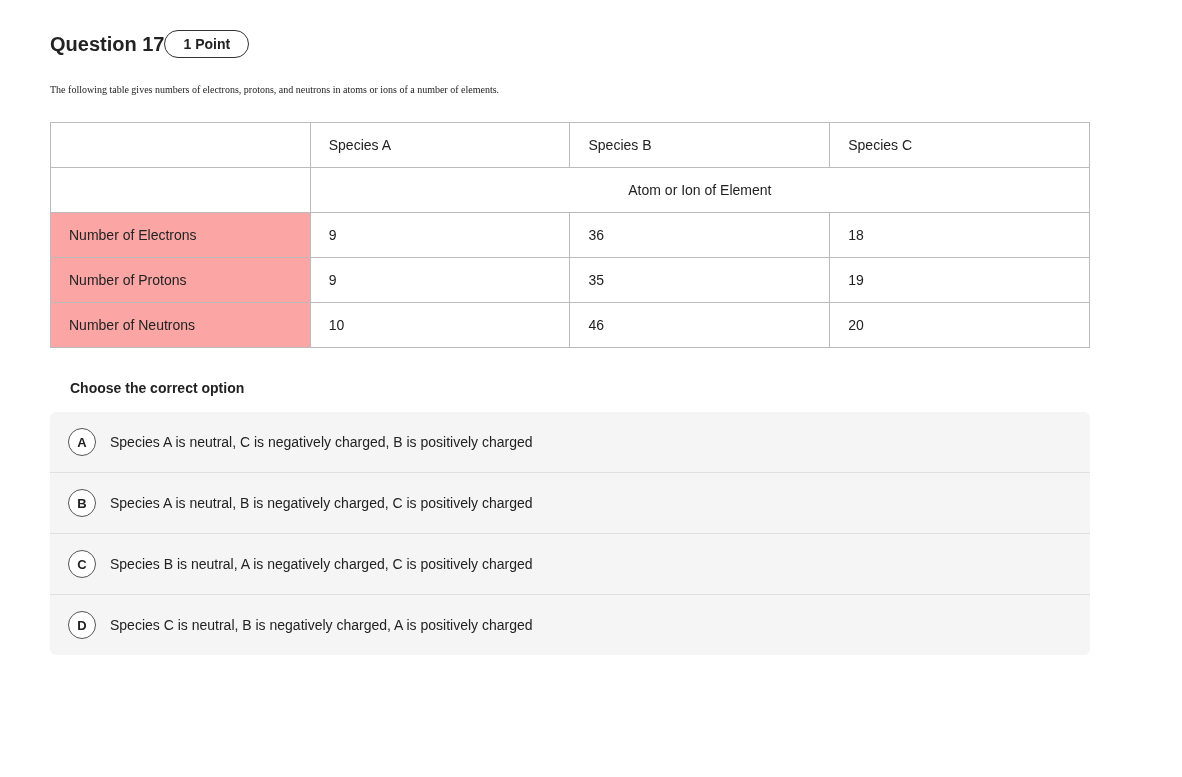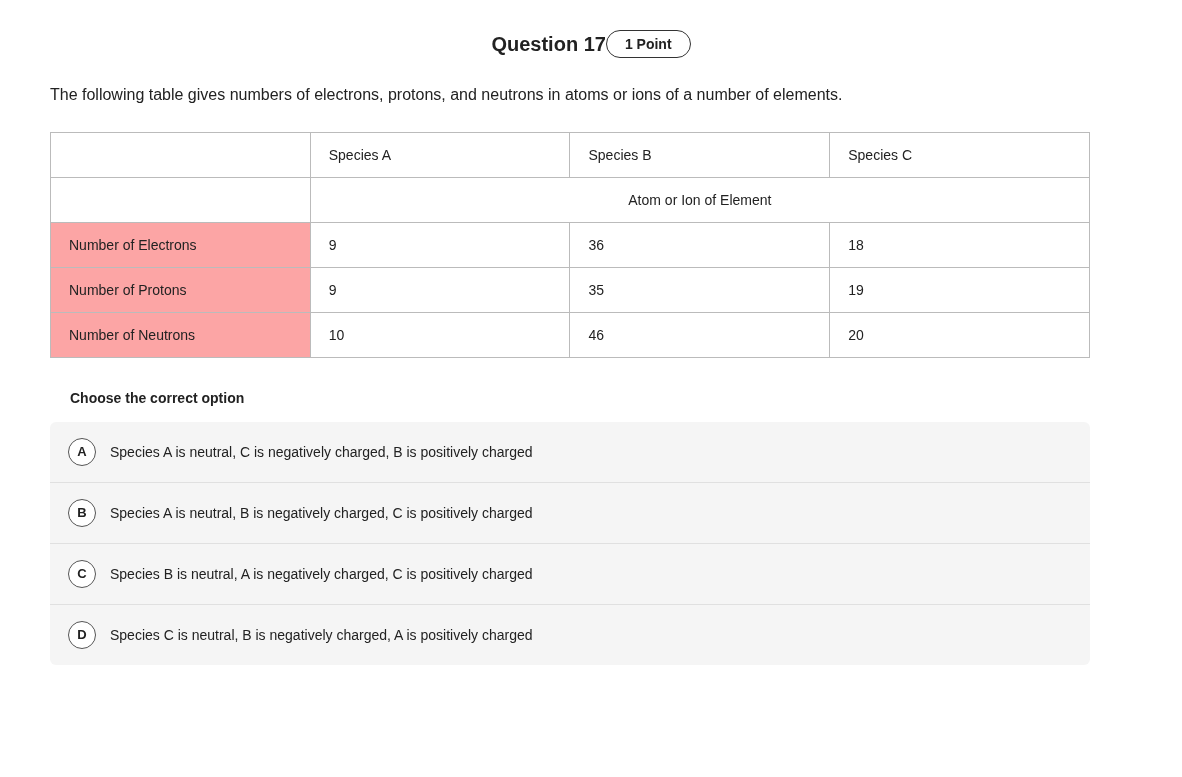--- a/index.html
+++ b/index.html
@@ -12,43 +12,44 @@
       background: #ffffff;
       font-family: Arial, sans-serif;
       font-size: 15px;
       color: #222;
       padding: 30px 50px;
       max-width: 1182px;
     }
 
     .header-row {
       display: flex;
-      justify-content: center;
+      justify-content: flex-start;
       align-items: center;
       margin-bottom: 24px;
     }
 
     .question-title {
       font-size: 20px;
       font-weight: bold;
     }
 
     .point-badge {
       border: 1.5px solid #333;
       border-radius: 999px;
       padding: 5px 18px;
       font-size: 14px;
       font-weight: bold;
     }
 
     .question-text {
-      font-size: 16px;
+      font-size: 10px;
       line-height: 1.6;
       margin-bottom: 24px;
       max-width: 1000px;
+      font-family: Liberation Serif, serif;
     }
 
     .table-wrapper {
       margin-bottom: 32px;
     }
 
     table {
       border-collapse: collapse;
       width: 100%;
       max-width: 1040px;

